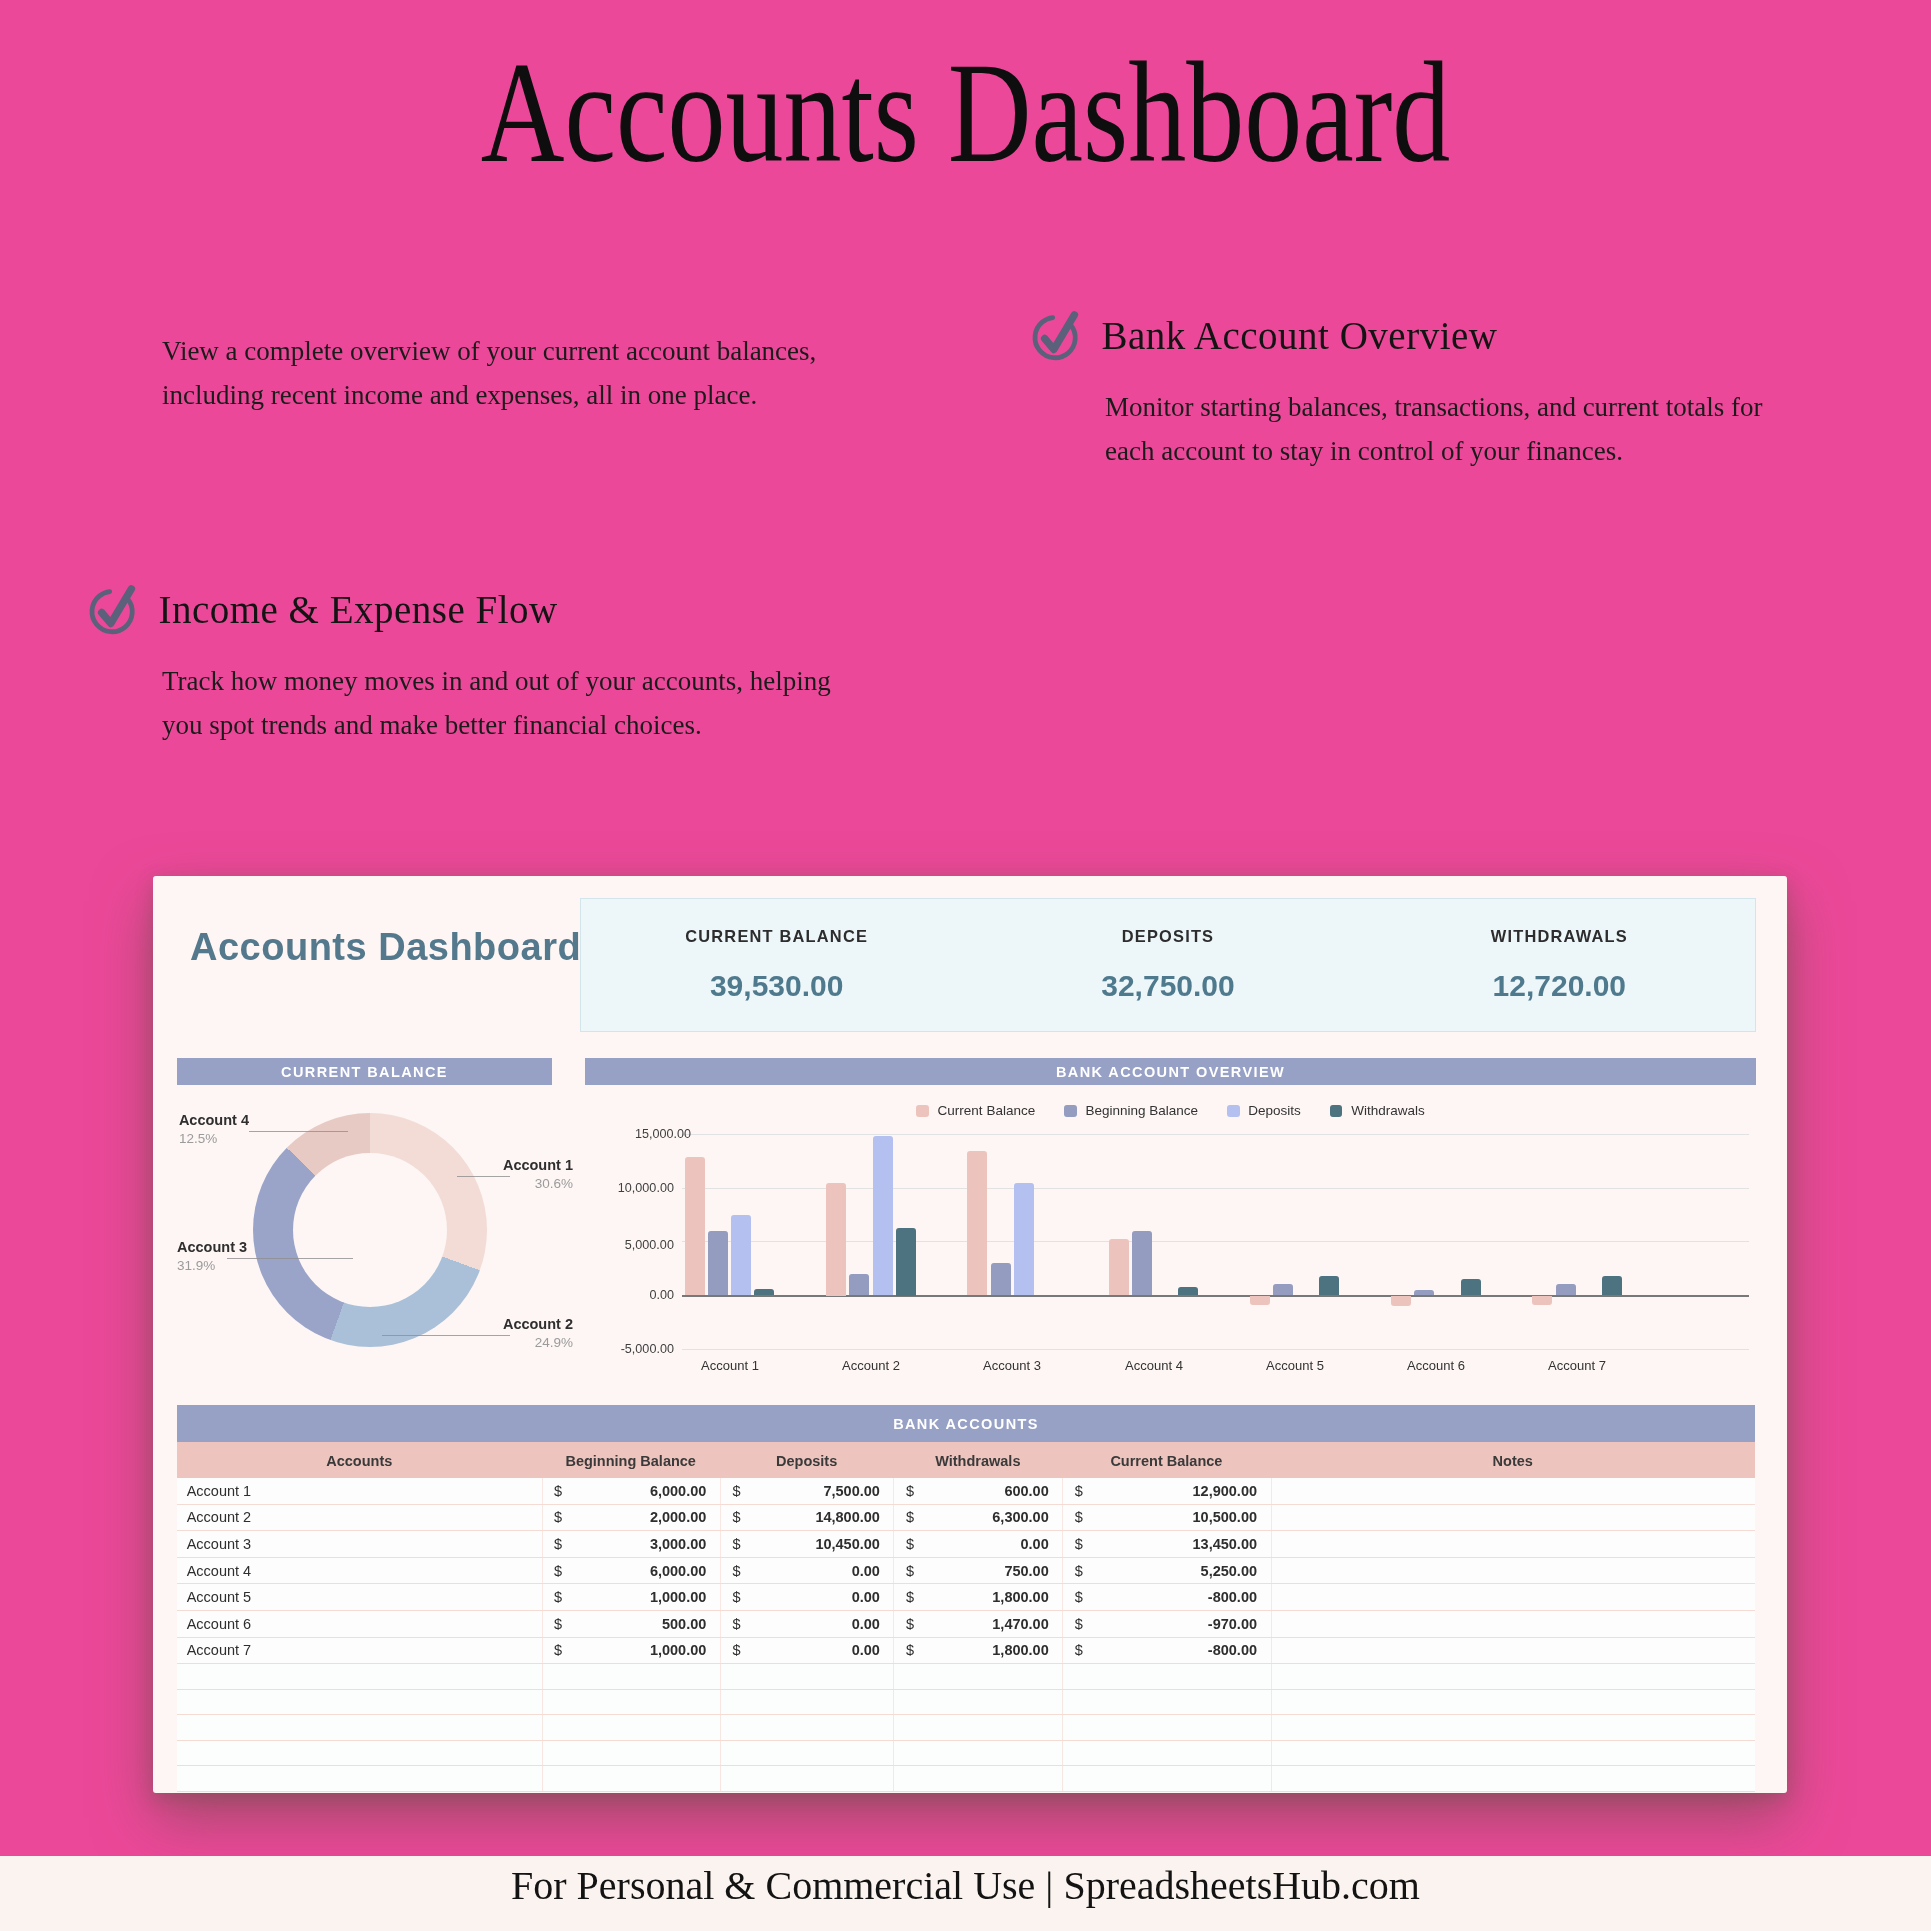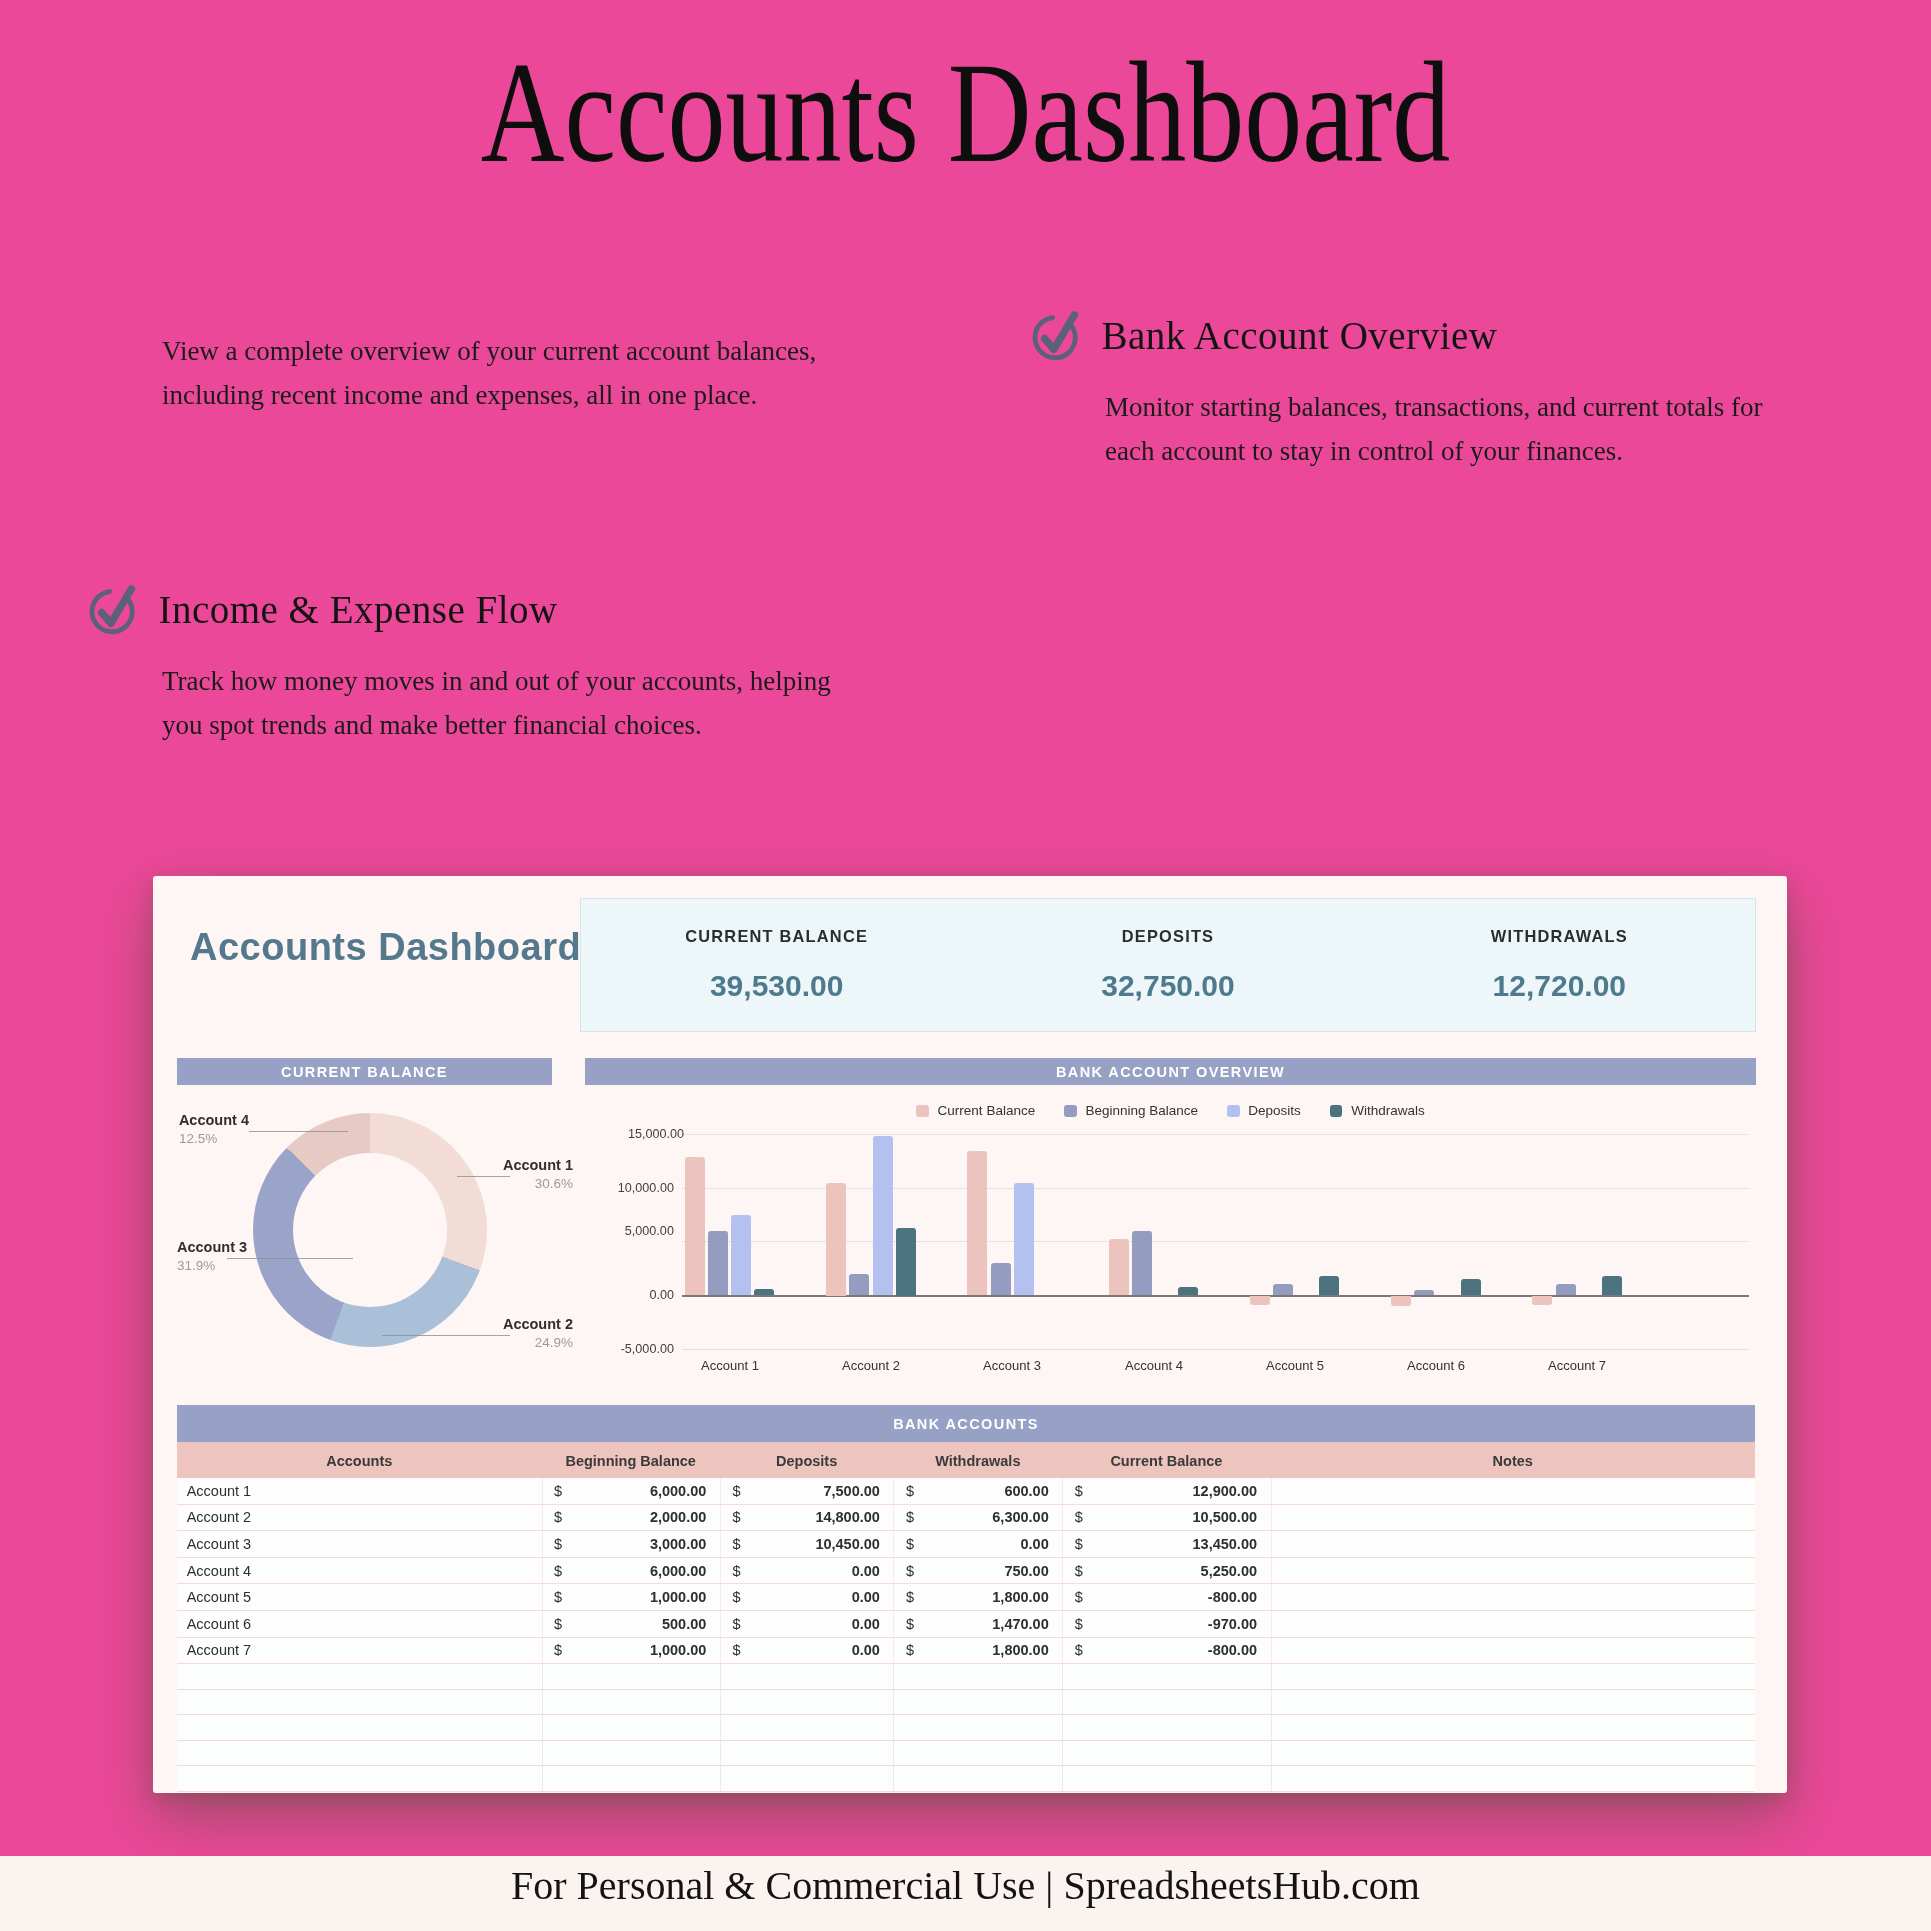--- a/index.html
+++ b/index.html
@@ -173,25 +173,25 @@
           <div class="legend-item">
             <span class="legend-swatch" style="background: rgb(180, 192, 240);"></span>
             <span class="legend-label">Deposits</span>
           </div>
           <div class="legend-item">
             <span class="legend-swatch" style="background: rgb(78, 115, 128);"></span>
             <span class="legend-label">Withdrawals</span>
           </div>
         </div>
     <div class="gridline" style="top: 48px;"></div>
-        <div class="ytick" style="left: 14px; top: 48px;">15,000.00</div>
+        <div class="ytick" style="left: 21px; top: 48px;">15,000.00</div>
         <div class="gridline" style="top: 102px;"></div>
         <div class="ytick" style="left: 3.9px; top: 102px;">10,000.00</div>
         <div class="gridline" style="top: 155px;"></div>
-        <div class="ytick" style="left: 3.9px; top: 145px;">5,000.00</div>
+        <div class="ytick" style="left: 3.9px; top: 159px;">5,000.00</div>
         <div class="gridline zero" style="top: 209px;"></div>
         <div class="ytick" style="left: 3.9px; top: 209px;">0.00</div>
         <div class="gridline" style="top: 263px;"></div>
         <div class="ytick" style="left: 3.9px; top: 263px;">-5,000.00</div>
         <div class="bar pos" style="left: 100px; width: 20px; height: 138px; top: 71px; background: rgb(236, 196, 189);"></div>
         <div class="bar pos" style="left: 123px; width: 20px; height: 64px; top: 145px; background: rgb(148, 156, 192);"></div>
         <div class="bar pos" style="left: 146px; width: 20px; height: 80px; top: 129px; background: rgb(180, 192, 240);"></div>
         <div class="bar pos" style="left: 169px; width: 20px; height: 6.4px; top: 203px; background: rgb(78, 115, 128);"></div>
         <div class="xlabel" style="left: 145px;">Account 1</div>
         <div class="bar pos" style="left: 241px; width: 20px; height: 113px; top: 97px; background: rgb(236, 196, 189);"></div>

